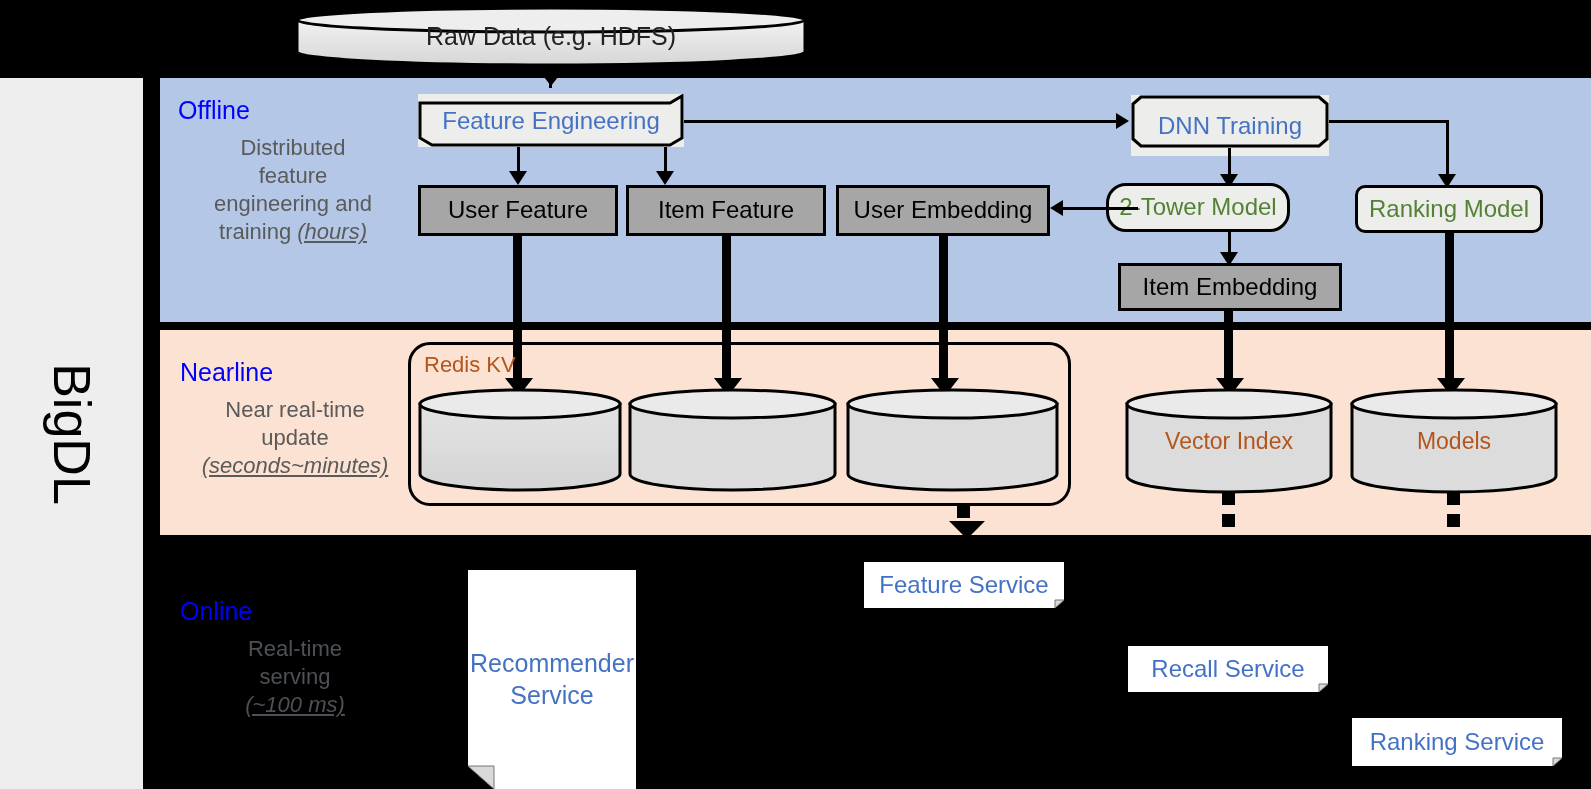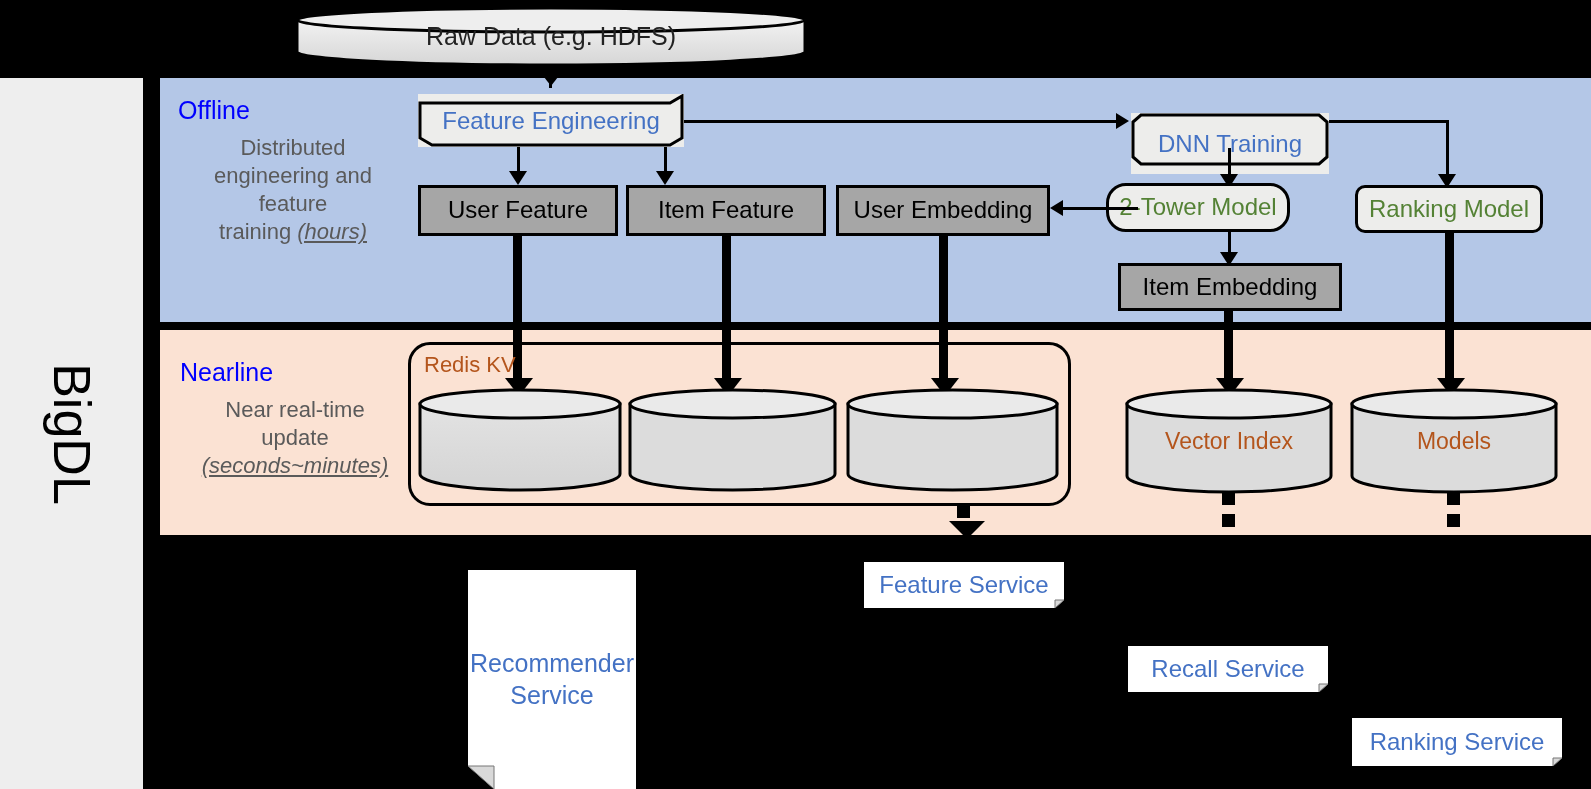--- a/index.html
+++ b/index.html
@@ -152,46 +152,54 @@
     <div class="cyl-label">Raw Data (e.g. HDFS)</div>
   </div>
 
   <div class="vline thin" style="left:549px; top:66px; height:22px;"></div>
   <div class="arrow-dn big" style="left:537px; top:68px;"></div>
 
   <div class="cap cap-offline">
     <div class="cap-title">Offline</div>
     <div class="cap-sub">
       <div>Distributed</div>
+      <div>feature</div>
       <div>engineering and</div>
-      <div>feature</div>
       <div>
         <span>training </span><em>(hours)</em>
       </div>
     </div>
   </div>
 
   <div class="cap cap-nearline">
     <div class="cap-title">Nearline</div>
     <div class="cap-sub">
       <div>Near real-time</div>
       <div>update</div>
       <div><em>(seconds~minutes)</em></div>
     </div>
   </div>
 
+  <div class="cap cap-online">
+    <div class="cap-title">Online</div>
+    <div class="cap-sub">
+      <div>Real-time</div>
+      <div>serving</div>
+      <div><em>(~100 ms)</em></div>
+    </div>
+  </div>
 
   <div class="flag" style="left:418px; top:94px; width:266px; height:53px;">
     <svg width="266" height="53" viewBox="0 0 266 53" preserveAspectRatio="none">
       <path d="M2,9 L252,9 L264,2 L264,44 L252,51 L14,51 L2,44 Z" fill="#ededeb" stroke="#000" stroke-width="3"></path>
     </svg>
     <span class="proc-blue">Feature Engineering</span>
   </div>
 
-  <div class="flag" style="left:1131px; top:113px; width:198px; height:61px;">
+  <div class="flag" style="left:1131px; top:95px; width:198px; height:61px;">
     <svg width="198" height="53" viewBox="0 0 198 53" preserveAspectRatio="none">
       <path d="M2,9 L10,2 L188,2 L196,9 L196,44 L188,51 L10,51 L2,44 Z" fill="#ededeb" stroke="#000" stroke-width="3"></path>
     </svg>
     <span class="proc-blue">DNN Training</span>
   </div>
 
   <div class="hline" style="left:684px; top:120px; width:432px; height:3px;"></div>
   <div class="arrow-rt" style="left:1116px; top:113px;"></div>
 
   <div class="vline thin" style="left:517px; top:147px; height:26px;"></div>

